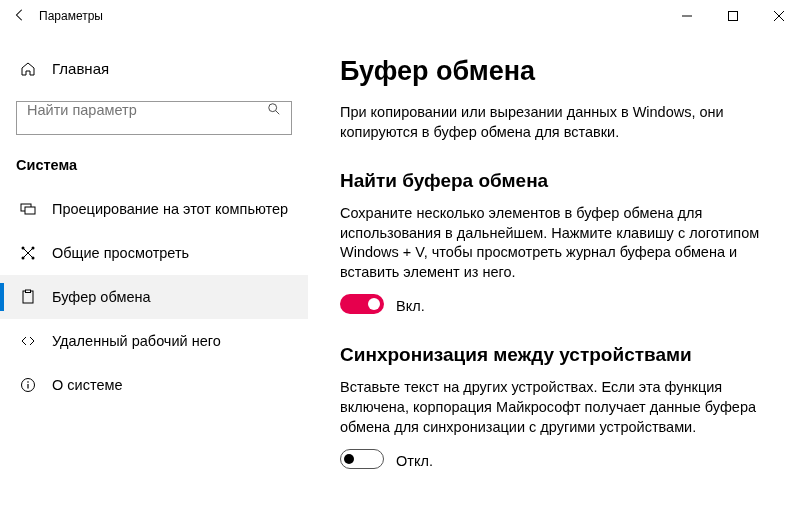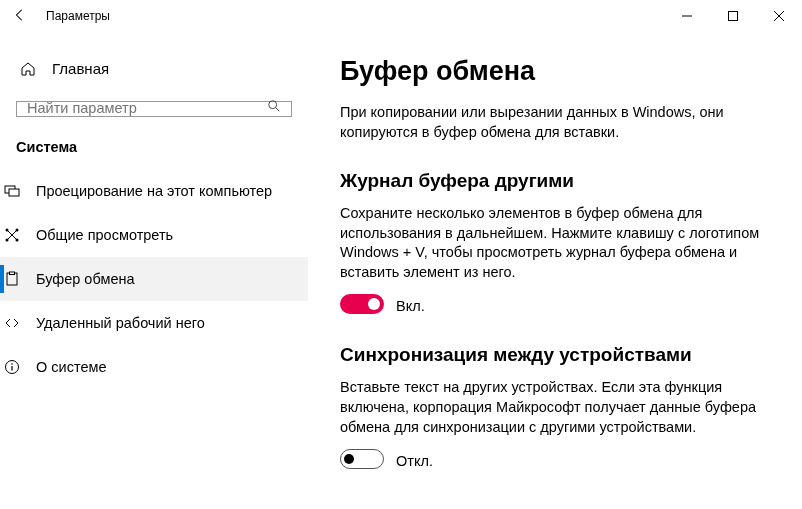--- a/index.html
+++ b/index.html
@@ -1,32 +1,32 @@
 <!DOCTYPE html>
 <html><head>
 <meta charset="utf-8">
 <style>
   * { box-sizing: border-box; margin: 0; padding: 0; }
   html, body { width: 802px; height: 509px; font-family: "Segoe UI", Arial, sans-serif; background: #fff; color: #000; overflow: hidden; }
   .titlebar { display: flex; align-items: center; height: 32px; }
   .titlebar .back { width: 32px; text-align: center; font-size: 15px; color: #000; margin-left: 4px; }
-  .titlebar .title { font-size: 12px; margin-left: 10px; }
+  .titlebar .title { font-size: 12px; margin-left: 3px; }
   .titlebar .spacer { flex: 1; }
   .winbtn { width: 46px; height: 32px; display: flex; align-items: center; justify-content: center; font-size: 12px; }
   .winbtn svg { display: block; }
   .body { display: flex; height: calc(509px - 32px); }
   .sidebar { width: 308px; padding: 20px 0 0 0; }
   .home { display: flex; align-items: center; padding: 8px 0 8px 16px; font-size: 15px; }
   .home .icon { width: 24px; display: flex; align-items: center; justify-content: center; margin-right: 12px; }
   .searchwrap { margin: 16px 16px 0 16px; }
-  .search { display: flex; align-items: flex-end; height: 16px; border: 1px solid #999; background: #fff; }
+  .search { display: flex; align-items: flex-start; height: 34px; border: 1px solid #999; background: #fff; }
   .search input { flex: 1; border: none; outline: none; font-size: 14.5px; padding: 0 10px; background: transparent; font-family: inherit; }
   .search .sicon { width: 34px; text-align: center; color: #333; font-size: 14px; }
   .category { font-size: 14.5px; font-weight: 600; padding: 22px 16px 14px 16px; }
-  .nav-item { display: flex; align-items: center; height: 44px; font-size: 14.5px; position: relative; }
+  .nav-item { display: flex; align-items: center; height: 44px; padding-left: 16px; font-size: 14.5px; position: relative; }
   .nav-item .icon { width: 24px; display: flex; align-items: center; justify-content: center; margin-right: 12px; color: #000; }
   .nav-item.selected::before { content: ""; position: absolute; left: 0; top: 8px; bottom: 8px; width: 4px; background: #0078d4; }
   .nav-item.selected { background: #f2f2f2; }
   .content { flex: 1; padding: 24px 24px 0 32px; overflow: hidden; }
   h1 { font-size: 27px; font-weight: 600; margin-bottom: 16px; }
   .desc { font-size: 14.5px; line-height: 1.35; margin-bottom: 28px; max-width: 420px; margin-top: 16px; }
   h2 { font-size: 19px; font-weight: 600; margin-bottom: 12px; }
   .section-text { font-size: 14.5px; line-height: 1.35; max-width: 430px; margin-bottom: 12px; }
   .toggle-row { display: flex; align-items: flex-end; margin-bottom: 30px; }
   .toggle { width: 44px; height: 20px; border-radius: 10px; position: relative; margin-right: 12px; }
@@ -142,21 +142,21 @@
           </svg>
       </span>
       <span>О системе</span>
     </div>
   </div>
 
   <div class="content">
     <h1>Буфер обмена</h1>
     <p class="desc">При копировании или вырезании данных в Windows, они копируются в буфер обмена для вставки.</p>
 
-    <h2>Журнал буфера другими</h2>
+    <h2>Найти буфера обмена</h2>
     <p class="section-text">Сохраните несколько элементов в буфер обмена для использования в дальнейшем. Нажмите клавишу с логотипом Windows + V, чтобы просмотреть журнал буфера обмена и вставить элемент из него.</p>
     <div class="toggle-row">
       <div class="toggle on">
           <div class="knob"></div>
         </div>
       <span class="tlabel">Вкл.</span>
     </div>
 
     <h2>Синхронизация между устройствами</h2>
     <p class="section-text">Вставьте текст на других устройствах. Если эта функция включена, корпорация Майкрософт получает данные буфера обмена для синхронизации с другими устройствами.</p>

